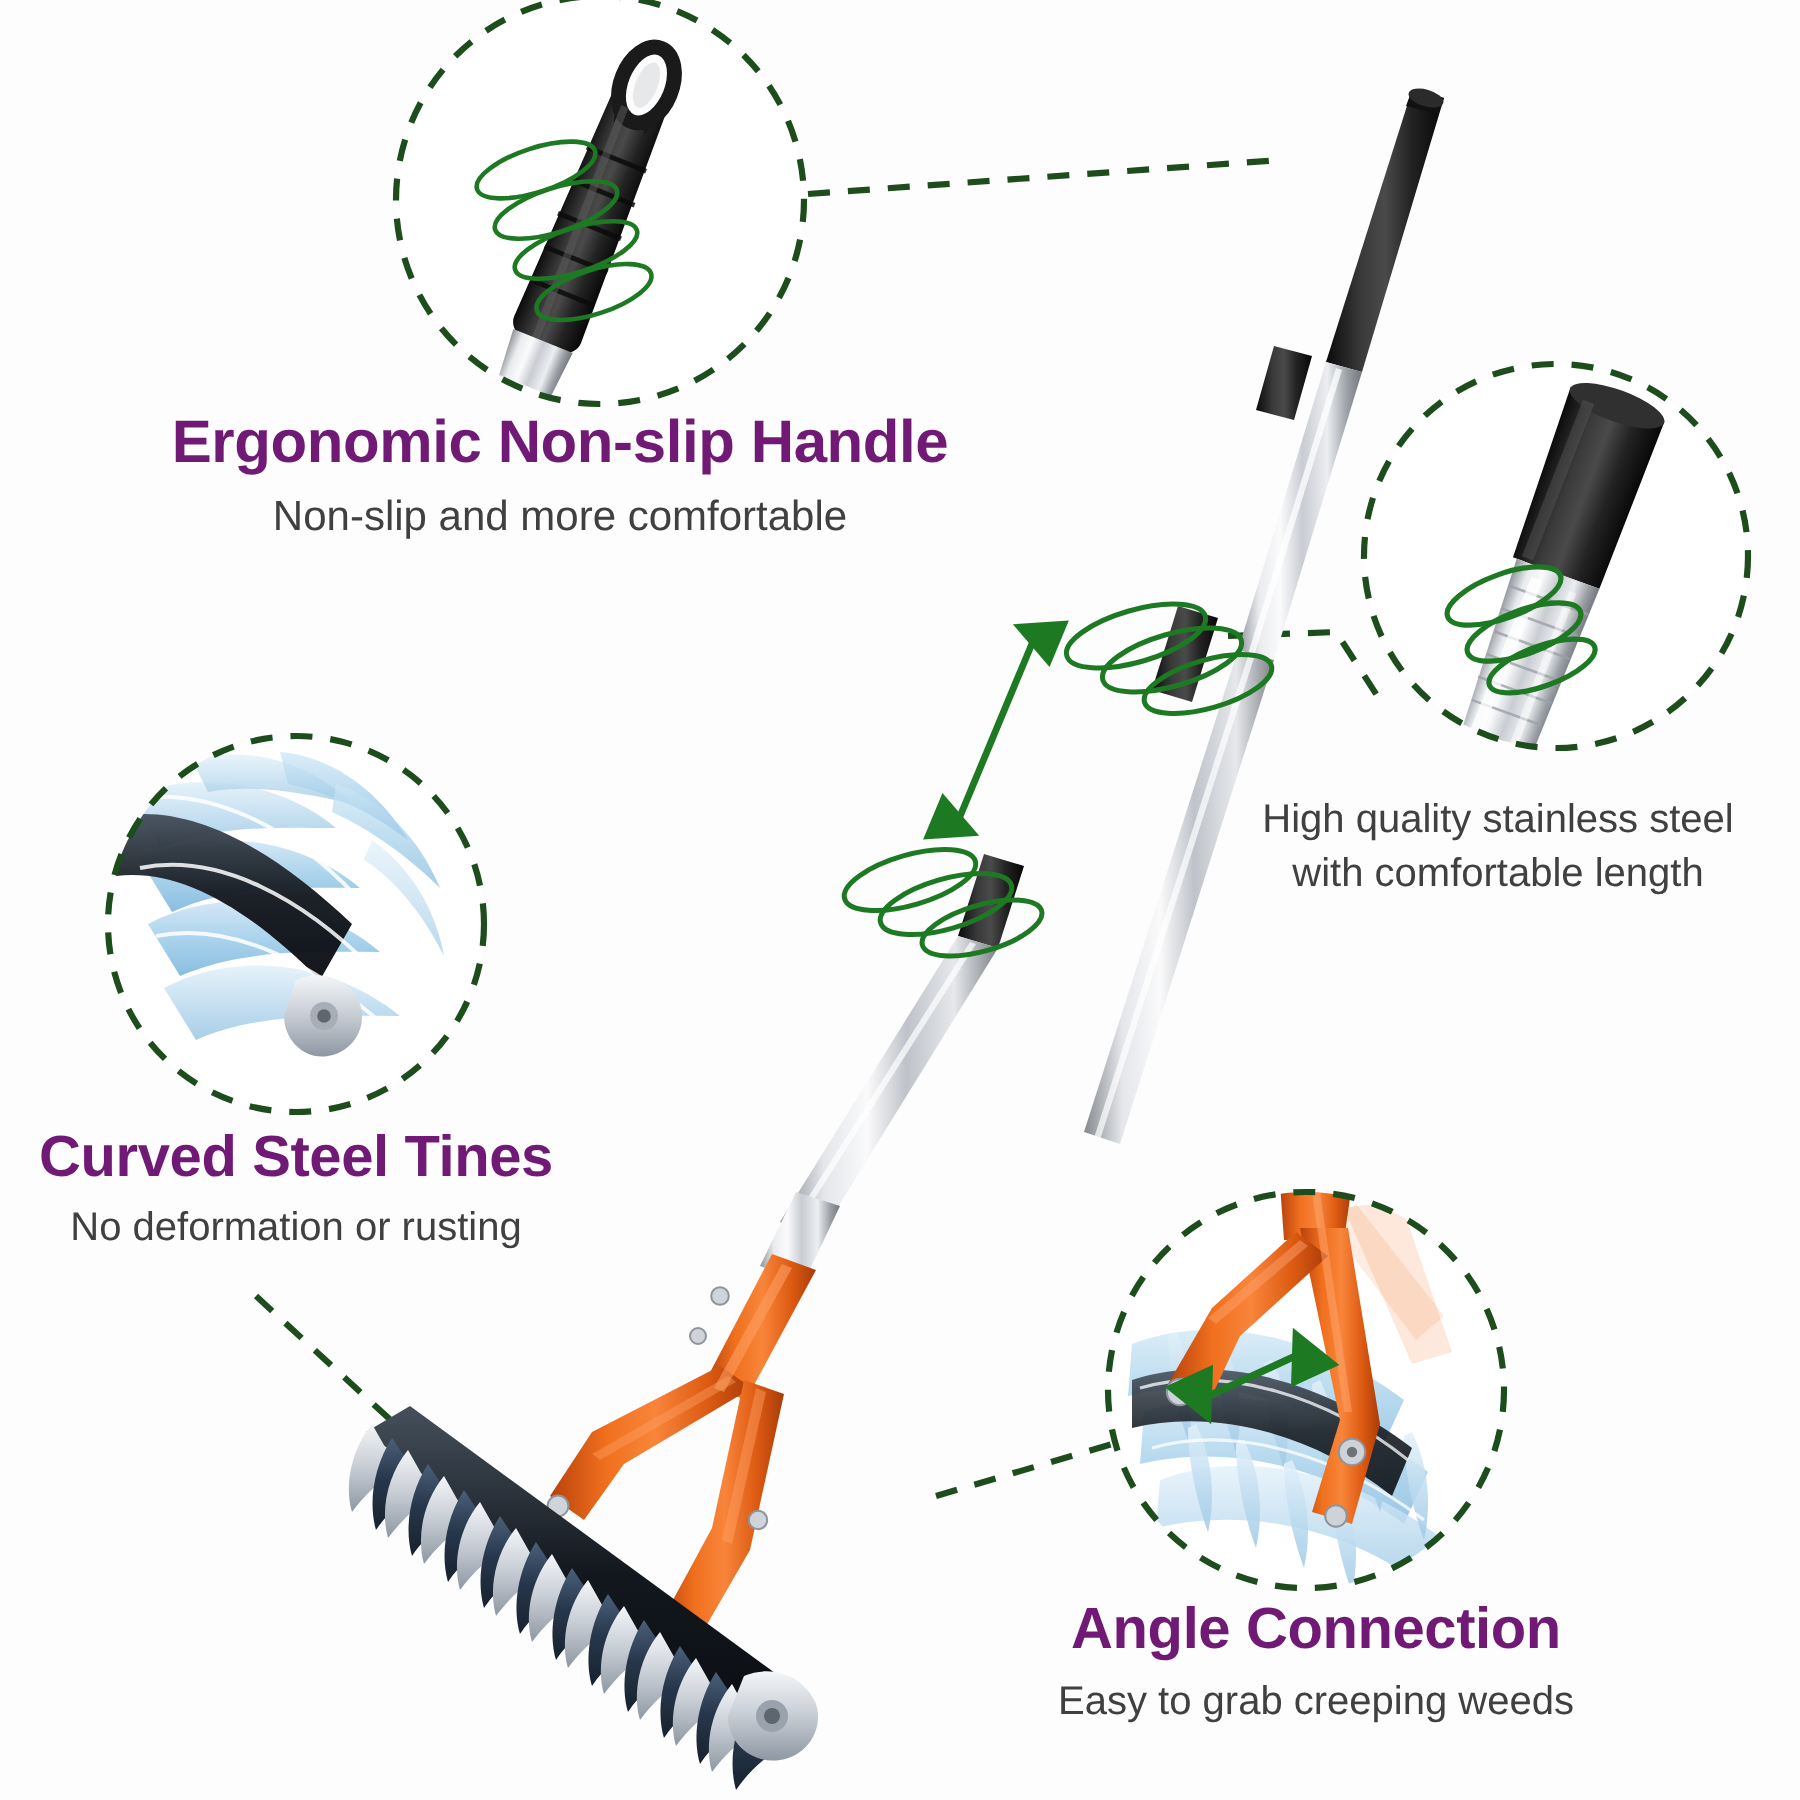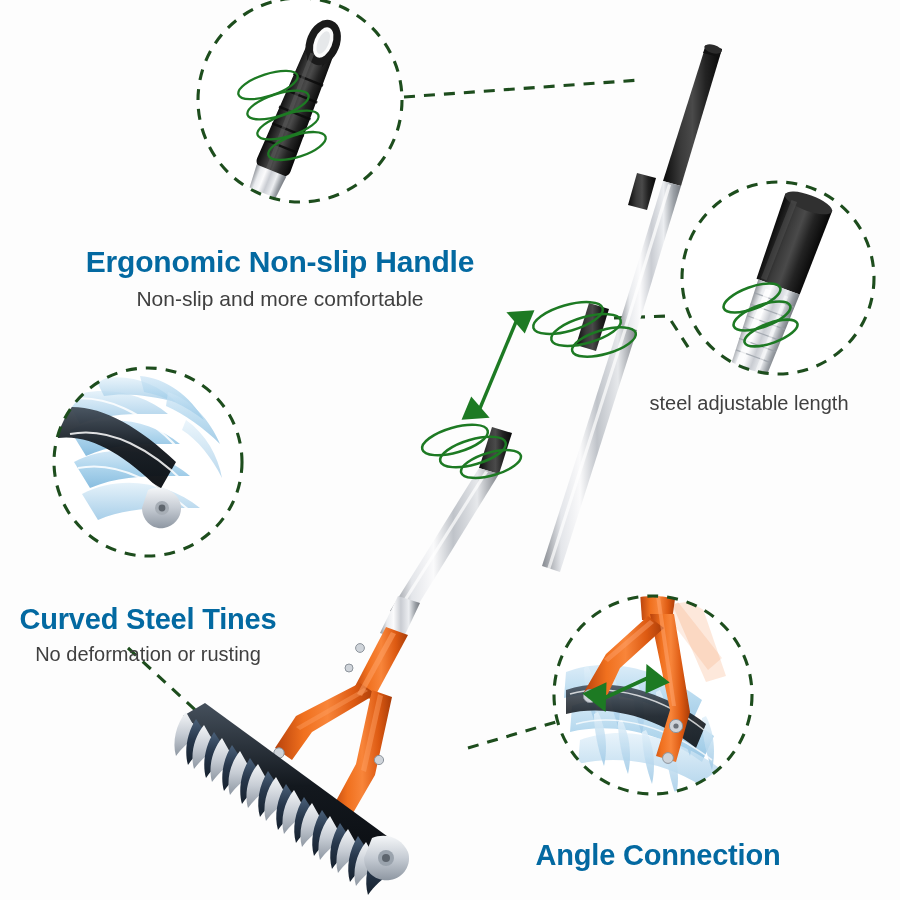--- a/index.html
+++ b/index.html
@@ -25,25 +25,24 @@
     height: 900px;
   }
   .callout {
     position: absolute;
     text-align: center;
     z-index: 5;
     pointer-events: none;
   }
   .callout .title {
     font-weight: bold;
-    color: #0369a1;
+    color: #701a75;
     letter-spacing: -0.2px;
     line-height: 1.04;
     white-space: nowrap;
-    margin-top: 40px;
   }
   .callout .sub {
     color: #404040;
     line-height: 1.25;
     font-weight: normal;
   }
 
   
   #co-handle { left: 40px; top: 206px; width: 480px; }
   #co-handle .title { font-size: 30px; }
@@ -432,25 +431,27 @@
       <circle cx="653" cy="695" r="99" fill="none" stroke="#1d4d1d" stroke-width="3.1" stroke-dasharray="11 9"></circle>
     </g>
   </svg>
 
   <div class="callout" id="co-handle">
     <div class="title">Ergonomic Non-slip Handle</div>
     <div class="sub">Non-slip and more comfortable</div>
   </div>
 
   <div class="callout" id="co-spiral">
-    <div class="sub" style="margin-top:2px;">steel adjustable length</div>
+    <div class="sub">High quality stainless steel</div>
+    <div class="sub" style="margin-top:2px;">with comfortable length</div>
   </div>
 
   <div class="callout" id="co-tines">
     <div class="title">Curved Steel Tines</div>
     <div class="sub">No deformation or rusting</div>
   </div>
 
   <div class="callout" id="co-angle">
     <div class="title">Angle Connection</div>
+    <div class="sub">Easy to grab creeping weeds</div>
   </div>
 
 </div>
 
 </body></html>

